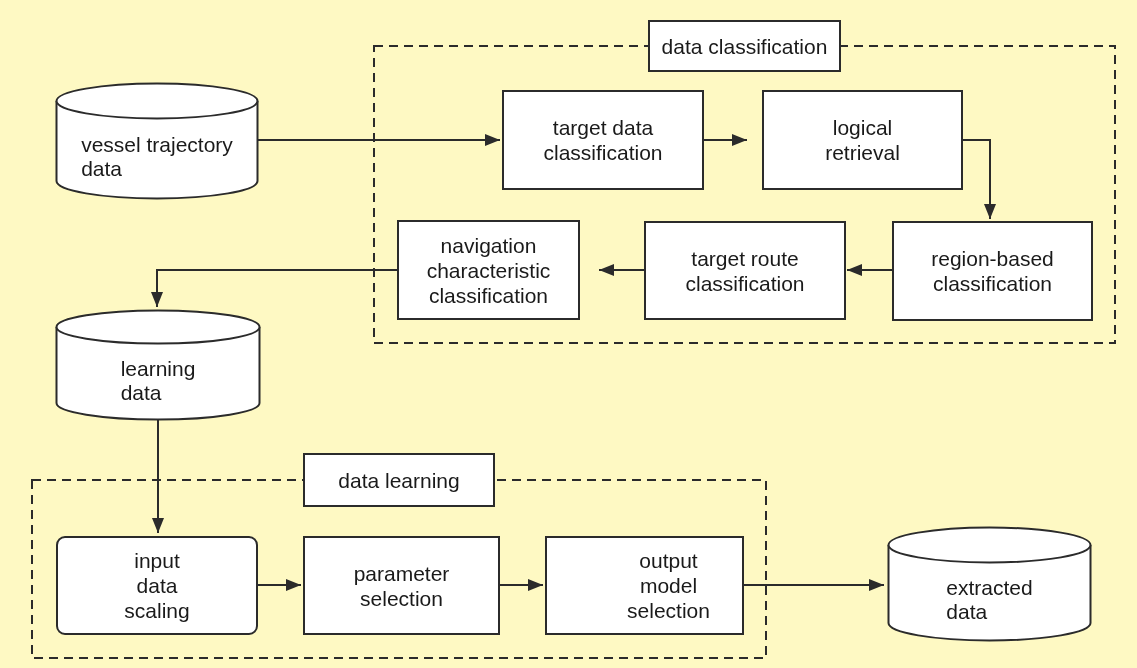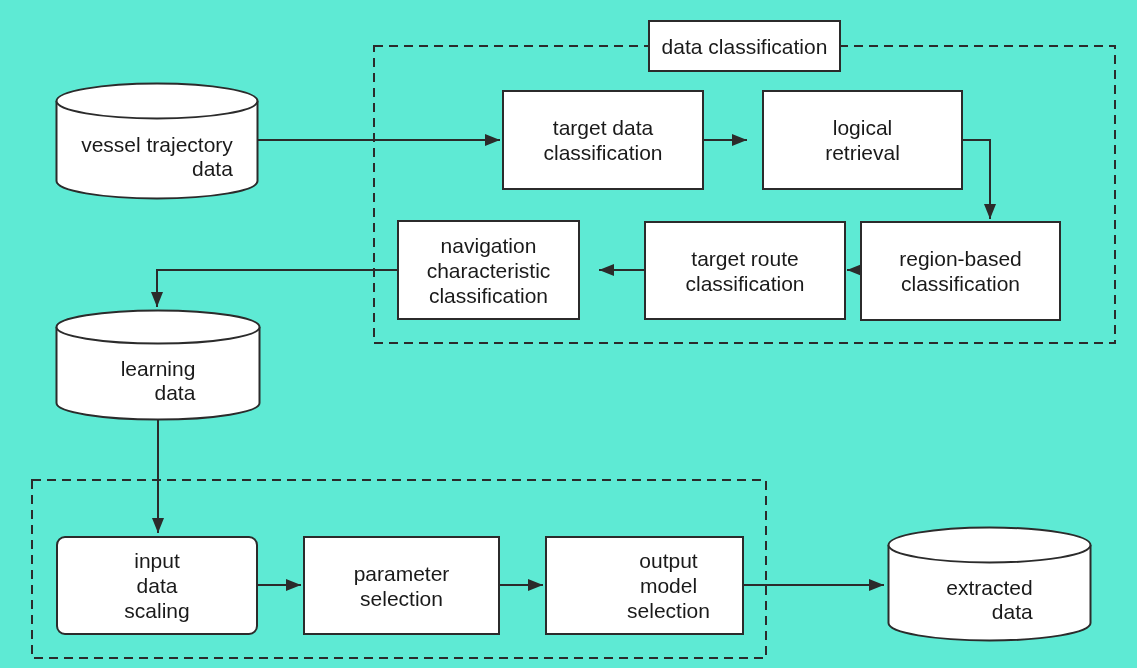--- a/index.html
+++ b/index.html
@@ -1,34 +1,34 @@
 <!DOCTYPE html>
 <html><head>
 <meta charset="utf-8">
 <style>
   html,body{margin:0;padding:0;background:#fff;}
   .canvas{
-    position:relative;width:1137px;height:668px;background:#5eead4;
+    position:relative;width:1137px;height:668px;background:#fef9c3;
     font-family:"Liberation Sans",sans-serif;color:#1a1a1a;overflow:hidden;
   }
   .wires{position:absolute;left:0;top:0;width:1137px;height:668px;}
   .node{
     position:absolute;box-sizing:border-box;
     border:2px solid #2b2b2b;background:#ffffff;
     display:flex;align-items:center;justify-content:center;
     text-align:center;white-space:pre-line;
     font-size:21px;line-height:25px;
   }
   .group-label{font-size:21px;}
   .cyl{position:absolute;}
   .cyl svg{display:block;}
   .cyl-label{
     position:absolute;left:0;top:0;right:0;bottom:0;box-sizing:border-box;
     display:flex;align-items:center;justify-content:center;
-    text-align:right;white-space:pre-line;
+    text-align:left;white-space:pre-line;
     font-size:21px;line-height:24px;padding-top:32px;
   }
 </style>
 </head>
 <body>
 
 <div class="canvas">
 
   <svg class="wires" width="1137" height="668" viewBox="0 0 1137 668">
     <defs>
@@ -48,26 +48,27 @@
       <path d="M644,270 H599" marker-end="url(#arrowhead)"></path>
       <path d="M397,270 H157 V307" marker-end="url(#arrowhead)"></path>
       <path d="M158,420 V533" marker-end="url(#arrowhead)"></path>
       <path d="M257,585 H301" marker-end="url(#arrowhead)"></path>
       <path d="M499,585 H543" marker-end="url(#arrowhead)"></path>
       <path d="M743,585 H884" marker-end="url(#arrowhead)"></path>
     </g>
   </svg>
 
   <div class="node group-label" style="left:648px;top:20px;width:193px;height:52px;">data classification</div>
+  <div class="node group-label" style="left:303px;top:453px;width:192px;height:54px;">data learning</div>
 
   <div class="node" style="left:502px;top:90px;width:202px;height:100px;">target data
 classification</div>
   <div class="node" style="left:762px;top:90px;width:201px;height:100px;">logical
 retrieval</div>
-  <div class="node" style="left:860px;top:221px;width:201px;height:100px;">region-based
+  <div class="node" style="left:892px;top:221px;width:201px;height:100px;">region-based
 classification</div>
   <div class="node" style="left:644px;top:221px;width:202px;height:99px;">target route
 classification</div>
   <div class="node" style="left:397px;top:220px;width:183px;height:100px;">navigation
 characteristic
 classification</div>
 
   <div class="node" style="left:56px;top:536px;width:202px;height:99px;border-radius:9px;">input
 data
 scaling</div>

